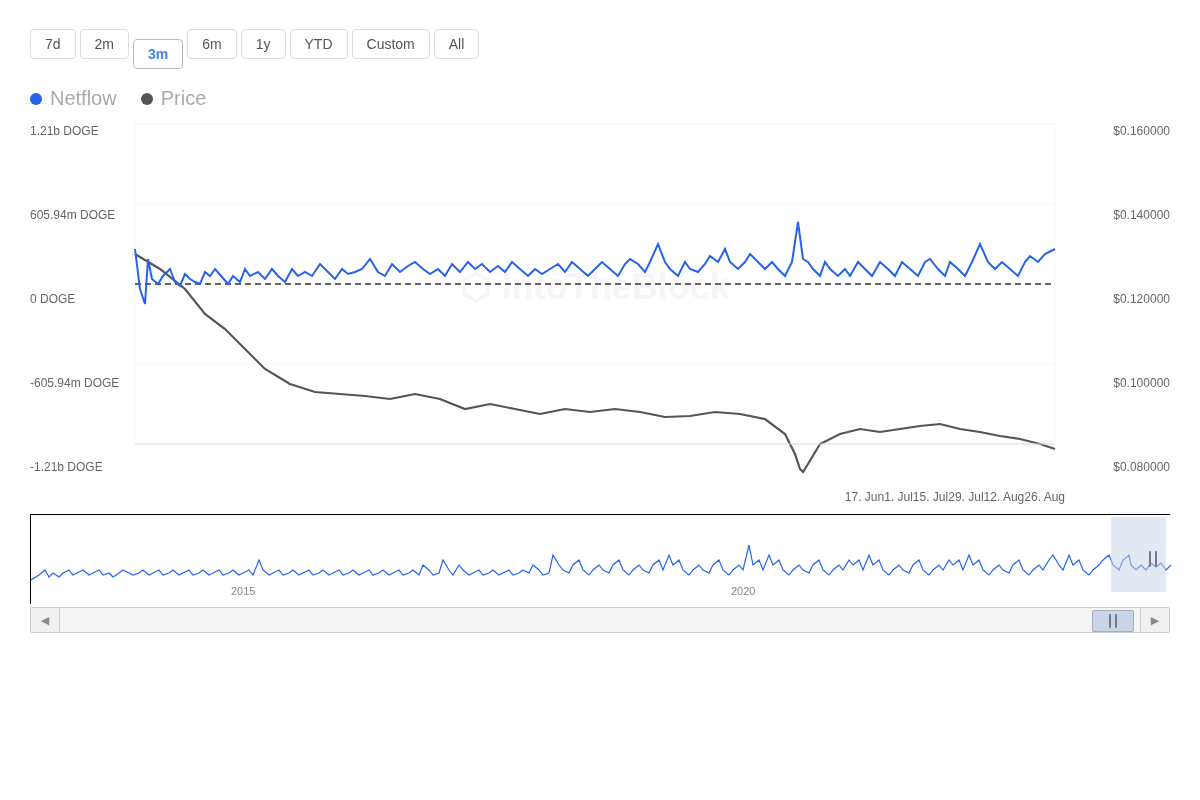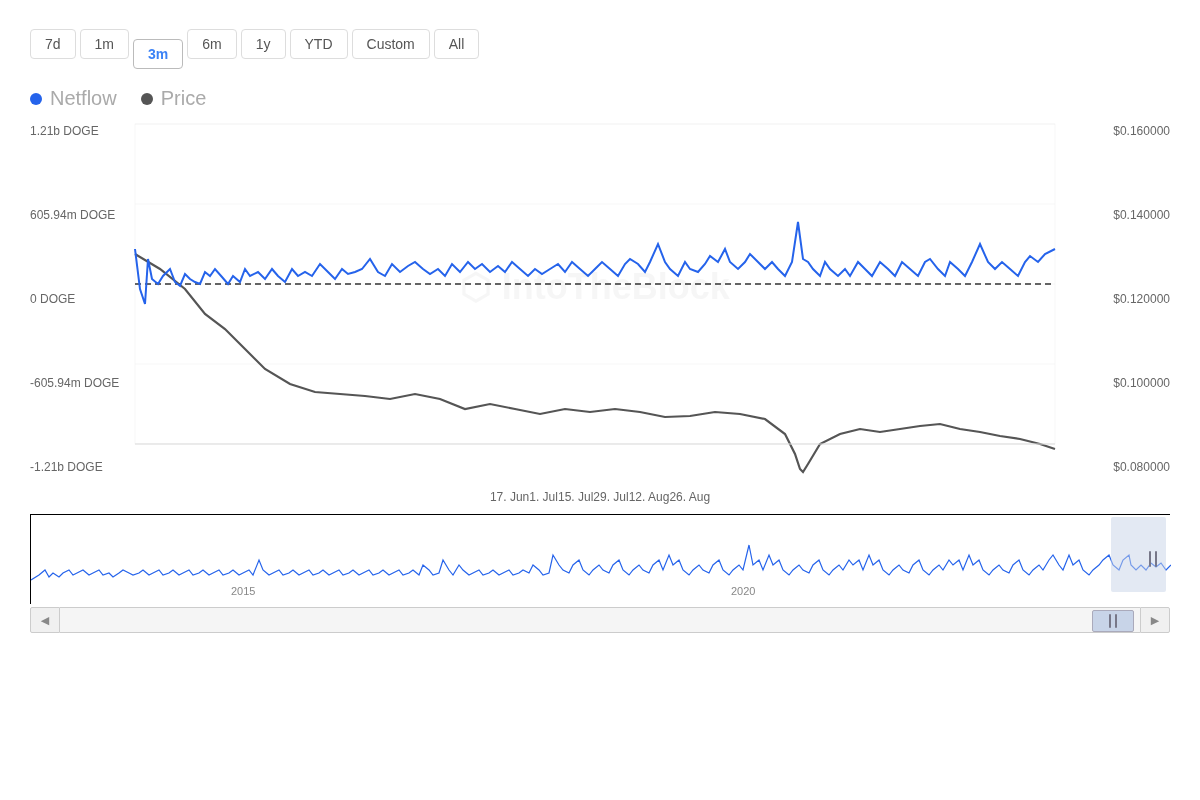--- a/index.html
+++ b/index.html
@@ -78,21 +78,21 @@
       white-space: nowrap;
     }
   </style>
 </head>
 <body>
 
 <div class="container">
 
   <div class="time-controls">
   <button class="time-btn">7d</button>
-      <button class="time-btn">1m</button>
+      <button class="time-btn">2m</button>
       <button class="time-btn active">3m</button>
       <button class="time-btn">6m</button>
       <button class="time-btn">1y</button>
       <button class="time-btn">YTD</button>
       <button class="time-btn">Custom</button>
       <button class="time-btn">All</button>
     </div>
 
   <div class="legend">
     <div class="legend-item">
@@ -325,21 +325,21 @@
           1000,142
           1008,148
           1015,140
           1025,135
         "></polyline>
 
       <line x1="105" y1="330" x2="1025" y2="330" stroke="#ddd" stroke-width="1"></line>
     </svg>
 
     
-    <div style="display:flex; justify-content:center; padding: 2px 105px 0 105px; font-size:12px; color:#666;">
+    <div style="display:flex; justify-content:flex-end; padding: 2px 105px 0 105px; font-size:12px; color:#666;">
       <span>17. Jun</span>
       <span>1. Jul</span>
       <span>15. Jul</span>
       <span>29. Jul</span>
       <span>12. Aug</span>
       <span>26. Aug</span>
     </div>
   </div>
 
   <div style="position:relative; margin: 10px 30px 0 30px; border:1px solid #000000; background:#fff; height:90px;">

